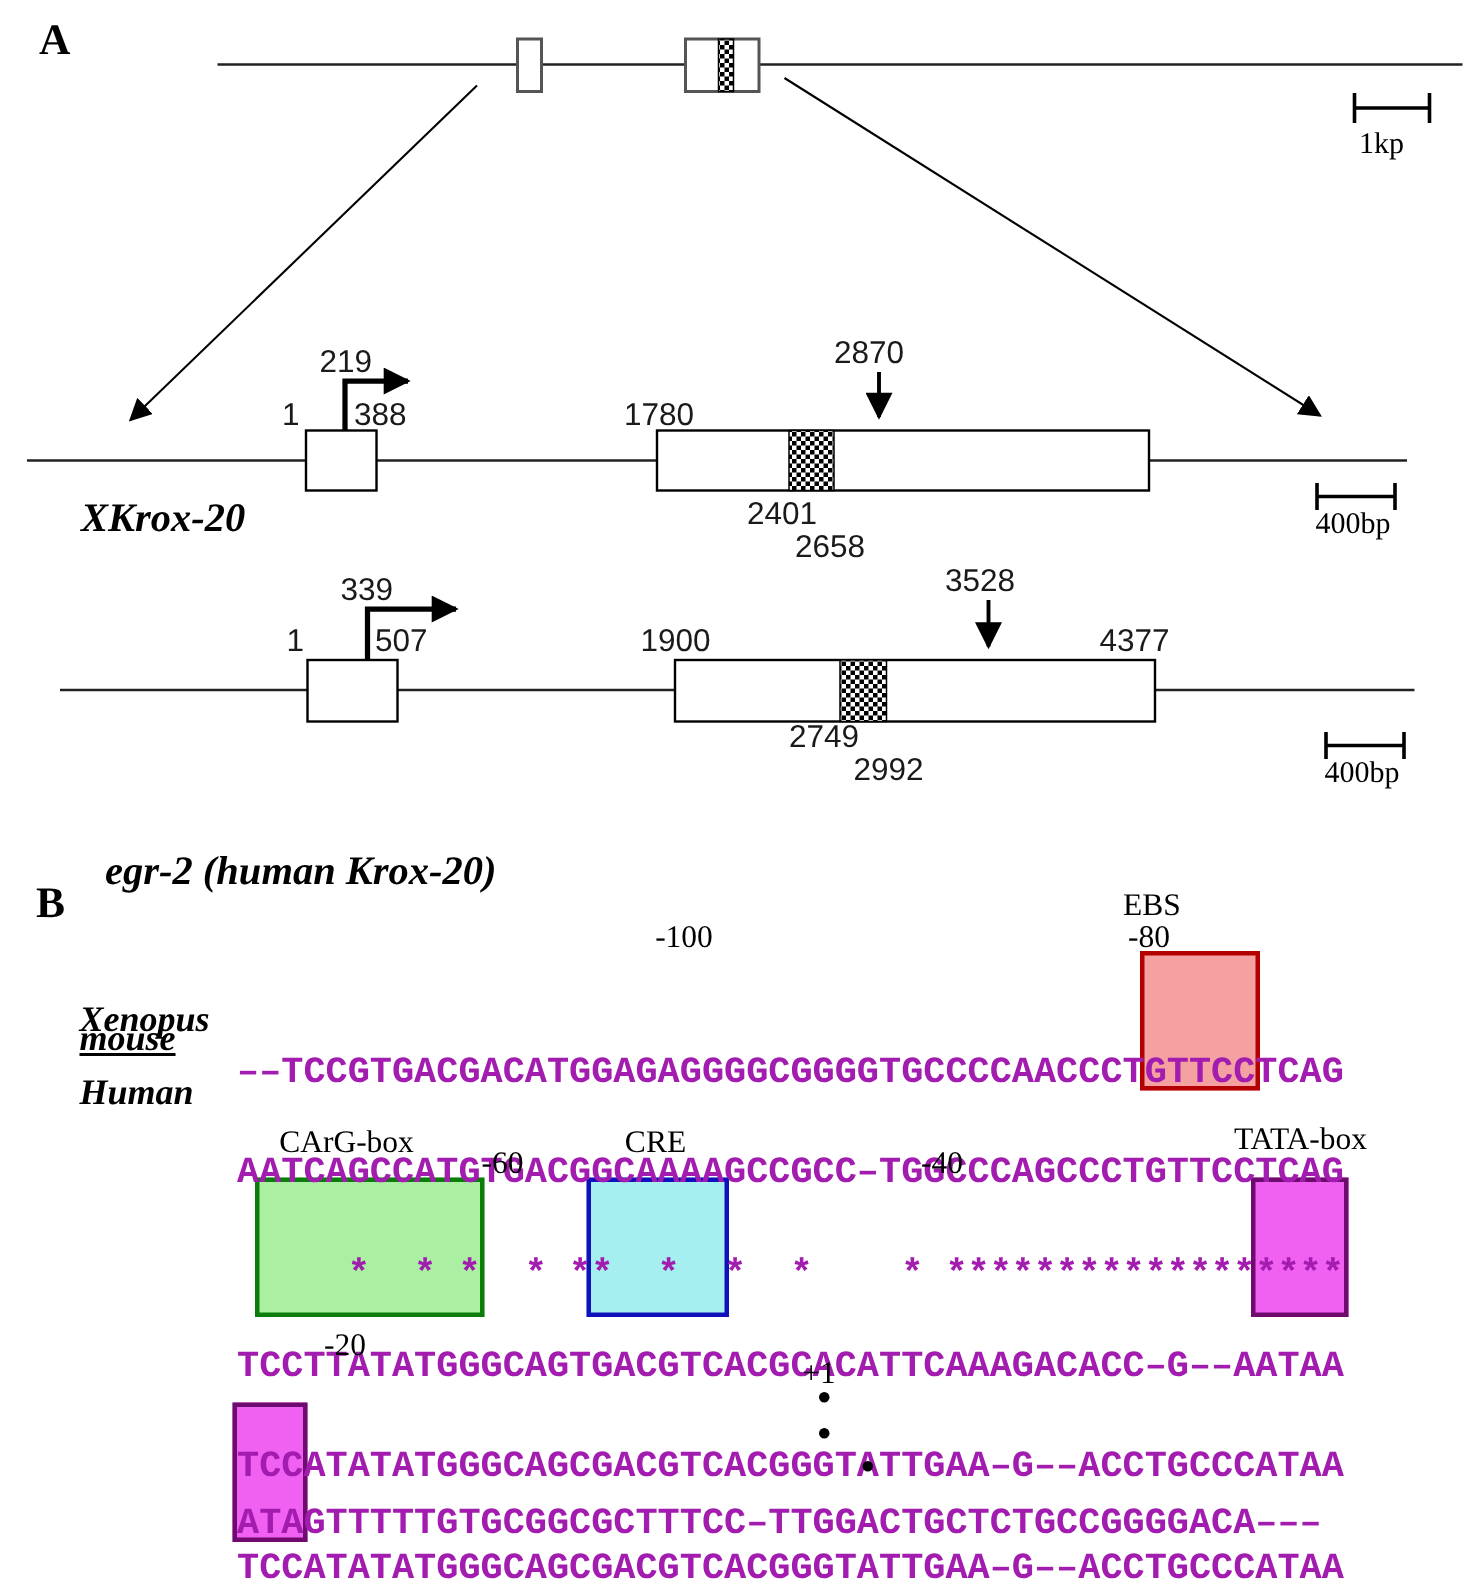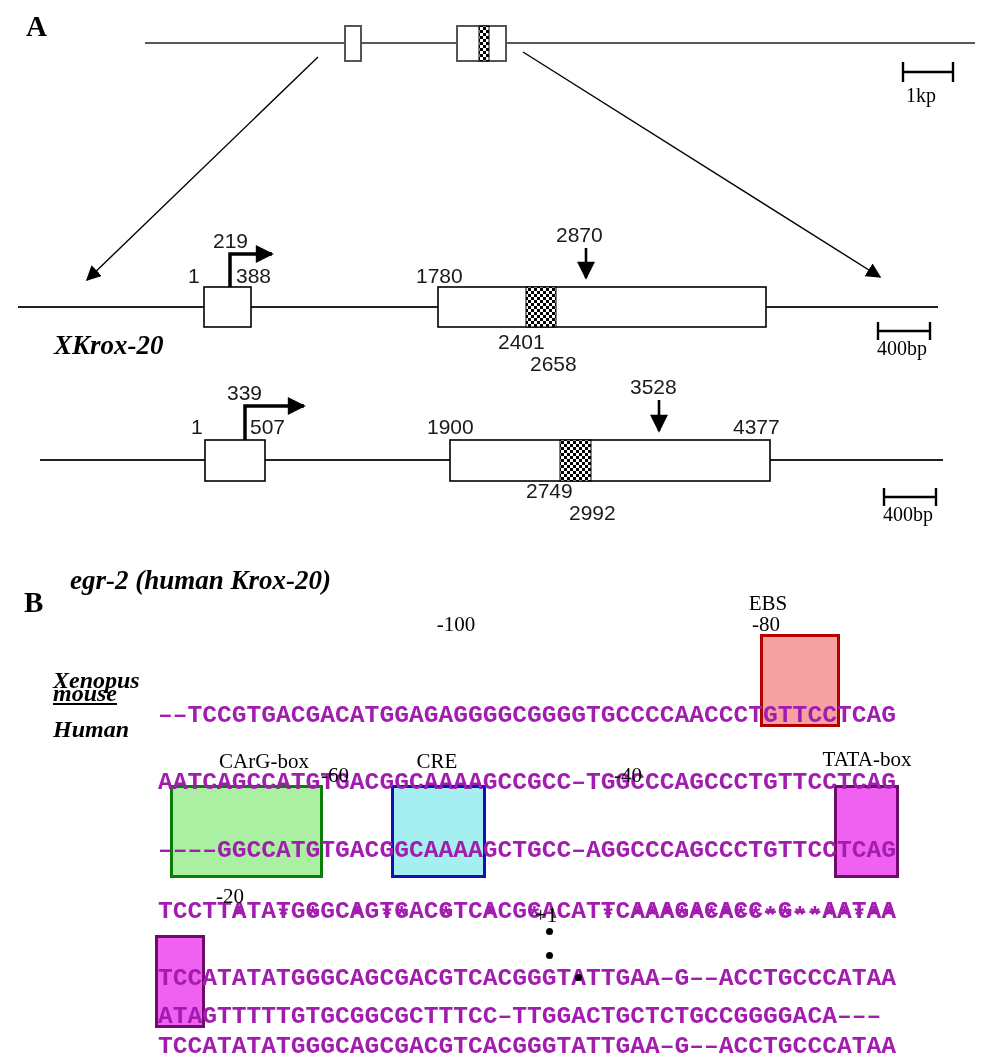--- a/index.html
+++ b/index.html
@@ -102,37 +102,36 @@
   <div class="b-panel-label">B</div>
 
   <div class="species" style="top:669px;">Xenopus</div>
   <div class="species" style="top:696px;margin-top:22px;">Human</div>
   <div class="species" style="top:682px;text-decoration:underline;">mouse</div>
 
   <div class="block" style="top:637px;">
     <div class="hl hl-ebs" style="left:calc(41ch - 3px);width:calc(5ch + 6px);"></div>
     <div class="row seq">––TCCGTGACGACATGGAGAGGGGCGGGGTGCCCCAACCCTGTTCCTCAG</div>
     <div class="row seq">AATCAGCCATGTGACGGCAAAAGCCGCC–TGGCCCAGCCCTGTTCCTCAG</div>
-    <div class="row seq">––––GGCCATGTGACGGCAAAAGCTGCC–AGGCCCAGCCCTGTTCCTCAG</div>
     <div class="row ast">     *  * *  * **  *  *  *    * ******************</div>
   </div>
   <div class="blabel" style="left:456px;top:612px;">-100</div>
   <div class="blabel" style="left:766px;top:612px;">-80</div>
   <div class="blabel" style="left:768px;top:591px;">EBS</div>
 
   <div class="block" style="top:788px;">
     <div class="hl hl-carg" style="left:calc(1ch - 3px);width:calc(10ch + 6px);"></div>
     <div class="hl hl-cre" style="left:calc(16ch - 3px);width:calc(6ch + 6px);"></div>
     <div class="hl hl-tata" style="left:calc(46ch - 3px);width:calc(4ch + 6px);"></div>
     <div class="row seq">TCCTTATATGGGCAGTGACGTCACGCACATTCAAAGACACC–G––AATAA</div>
     <div class="row seq">TCCATATATGGGCAGCGACGTCACGGGTATTGAA–G––ACCTGCCCATAA</div>
     <div class="row seq">TCCATATATGGGCAGCGACGTCACGGGTATTGAA–G––ACCTGCCCATAA</div>
     
   </div>
-  <div class="blabel" style="left:264px;top:749px;">CArG-box</div>
+  <div class="blabel" style="left:231px;top:749px;">CArG-box</div>
   <div class="blabel" style="left:335px;top:763px;">-60</div>
   <div class="blabel" style="left:437px;top:749px;">CRE</div>
   <div class="blabel" style="left:628px;top:763px;">-40</div>
   <div class="blabel" style="left:867px;top:747px;">TATA-box</div>
 
   <div class="block" style="top:938px;">
     <div class="hl hl-tata" style="left:-3px;width:calc(3ch + 6px);"></div>
     <div class="row seq">ATAGTTTTTGTGCGGCGCTTTCC–TTGGACTGCTCTGCCGGGGACA–––</div>
     
     

